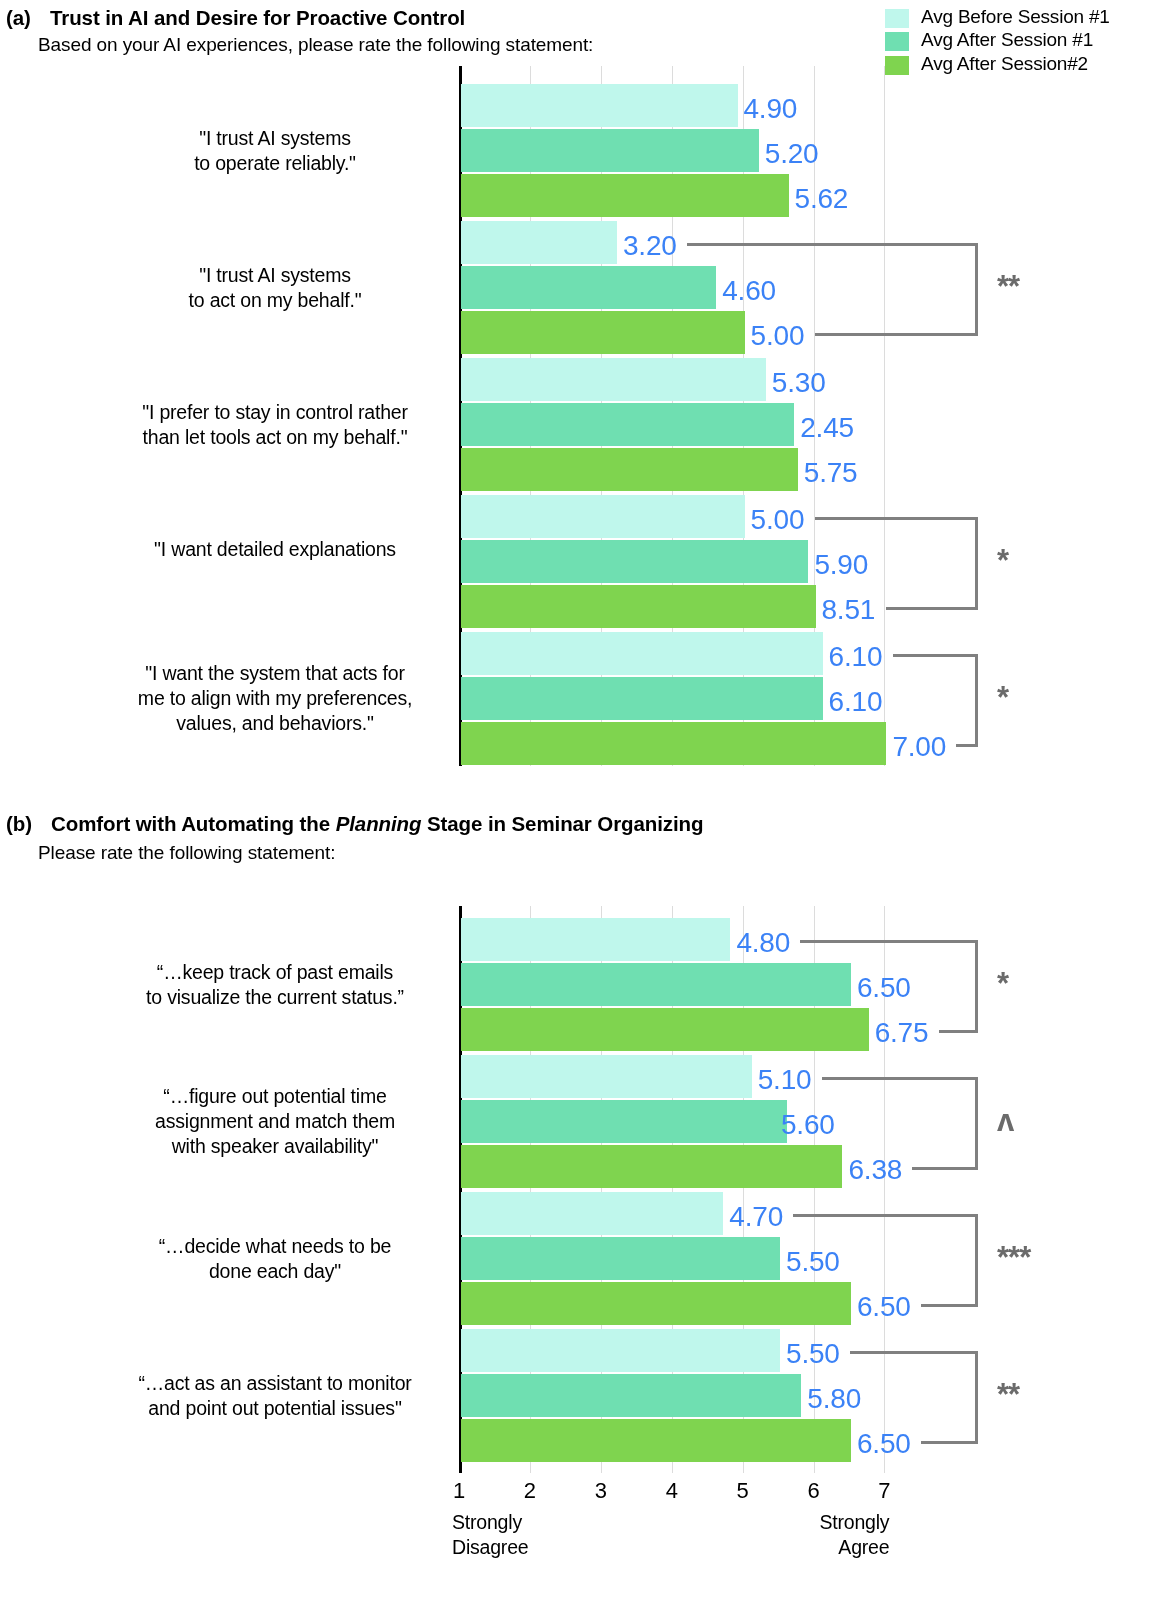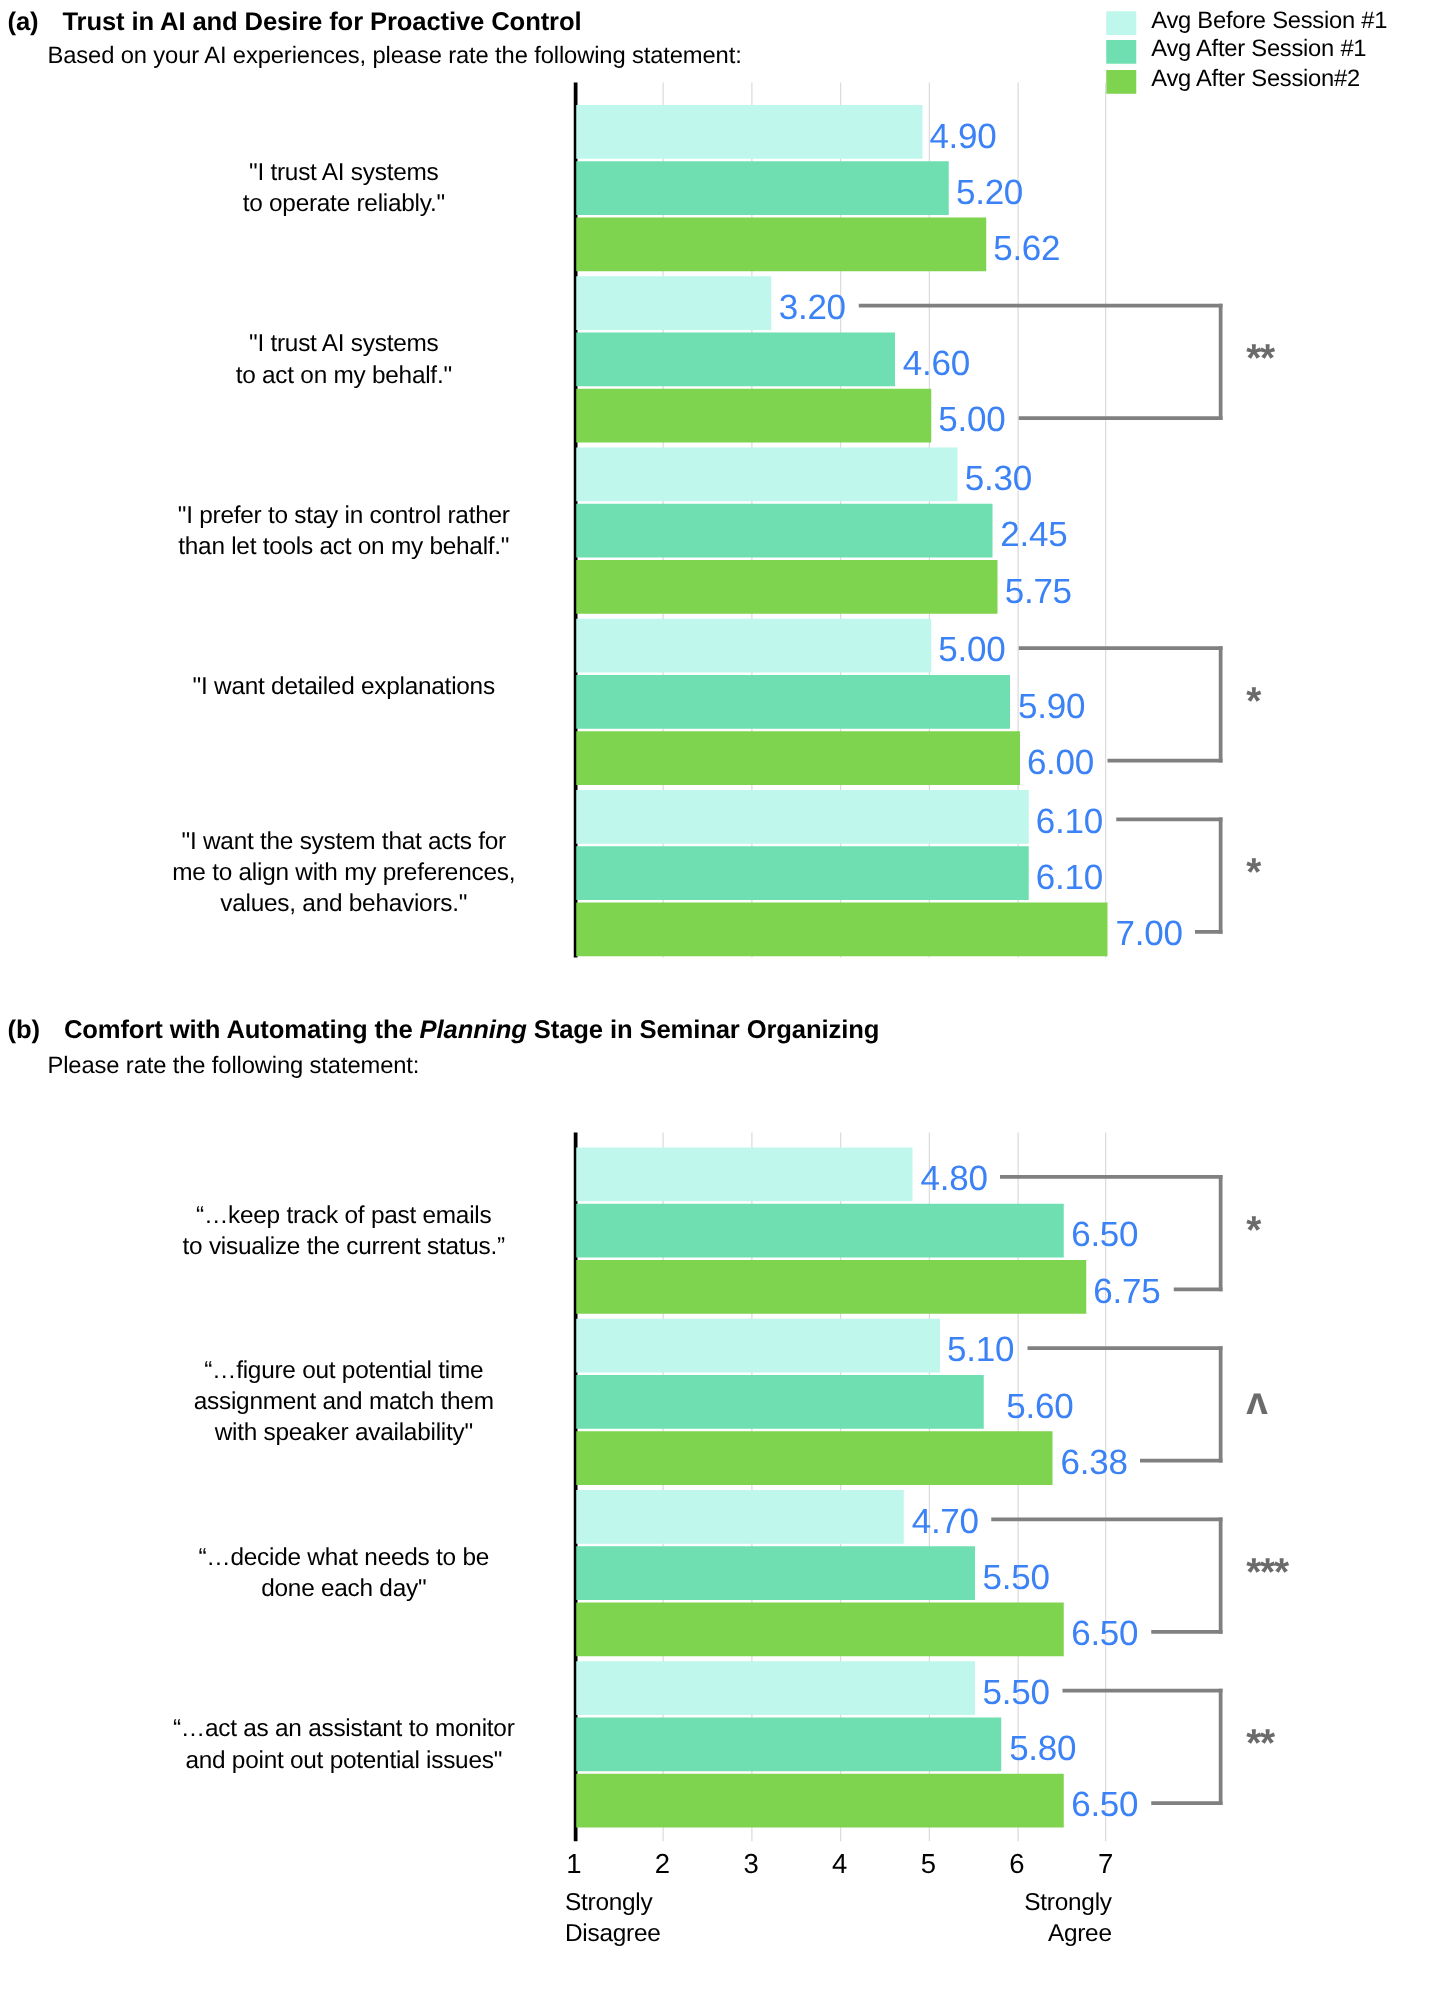--- a/index.html
+++ b/index.html
@@ -188,21 +188,21 @@
       <div class="bar-value" style="left: 312.87px; top: 300.5px;">5.30</div>
       <div class="bar" style="top: 337px; width: 333.23px; height: 43px; background: rgb(111, 223, 177);"></div>
       <div class="bar-value" style="left: 341.23px; top: 345.5px;">2.45</div>
       <div class="bar" style="top: 382px; width: 336.775px; height: 43px; background: rgb(127, 212, 79);"></div>
       <div class="bar-value" style="left: 344.775px; top: 390.5px;">5.75</div>
       <div class="bar" style="top: 429px; width: 283.6px; height: 43px; background: rgb(191, 247, 236);"></div>
       <div class="bar-value" style="left: 291.6px; top: 437.5px;">5.00</div>
       <div class="bar" style="top: 474px; width: 347.41px; height: 43px; background: rgb(111, 223, 177);"></div>
       <div class="bar-value" style="left: 355.41px; top: 482.5px;">5.90</div>
       <div class="bar" style="top: 519px; width: 354.5px; height: 43px; background: rgb(127, 212, 79);"></div>
-      <div class="bar-value" style="left: 362.5px; top: 527.5px;">6.00</div>
+      <div class="bar-value" style="left: 362.5px; top: 527.5px;">8.51</div>
       <div class="bar" style="top: 566px; width: 361.59px; height: 43px; background: rgb(191, 247, 236);"></div>
       <div class="bar-value" style="left: 369.59px; top: 574.5px;">6.10</div>
       <div class="bar" style="top: 611px; width: 361.59px; height: 43px; background: rgb(111, 223, 177);"></div>
       <div class="bar-value" style="left: 369.59px; top: 619.5px;">6.10</div>
       <div class="bar" style="top: 656px; width: 425.4px; height: 43px; background: rgb(127, 212, 79);"></div>
       <div class="bar-value" style="left: 433.4px; top: 664.5px;">7.00</div>
     </div>
   <div id="cats-a">
       <div class="cat-label" style="left: 110px; width: 330px; top: 125.5px;">
         <div>"I trust AI systems</div>
@@ -250,21 +250,21 @@
       <div class="gridline" style="left: 425.4px; height: 567px;"></div>
       <div class="bar" style="top: 12px; width: 269.42px; height: 43px; background: rgb(191, 247, 236);"></div>
       <div class="bar-value" style="left: 277.42px; top: 20.5px;">4.80</div>
       <div class="bar" style="top: 57px; width: 389.95px; height: 43px; background: rgb(111, 223, 177);"></div>
       <div class="bar-value" style="left: 397.95px; top: 65.5px;">6.50</div>
       <div class="bar" style="top: 102px; width: 407.675px; height: 43px; background: rgb(127, 212, 79);"></div>
       <div class="bar-value" style="left: 415.675px; top: 110.5px;">6.75</div>
       <div class="bar" style="top: 149px; width: 290.69px; height: 43px; background: rgb(191, 247, 236);"></div>
       <div class="bar-value" style="left: 298.69px; top: 157.5px;">5.10</div>
       <div class="bar" style="top: 194px; width: 326.14px; height: 43px; background: rgb(111, 223, 177);"></div>
-      <div class="bar-value" style="left: 346px; top: 202.5px;">5.60</div>
+      <div class="bar-value" style="left: 322px; top: 202.5px;">5.60</div>
       <div class="bar" style="top: 239px; width: 381.442px; height: 43px; background: rgb(127, 212, 79);"></div>
       <div class="bar-value" style="left: 389.442px; top: 247.5px;">6.38</div>
       <div class="bar" style="top: 286px; width: 262.33px; height: 43px; background: rgb(191, 247, 236);"></div>
       <div class="bar-value" style="left: 270.33px; top: 294.5px;">4.70</div>
       <div class="bar" style="top: 331px; width: 319.05px; height: 43px; background: rgb(111, 223, 177);"></div>
       <div class="bar-value" style="left: 327.05px; top: 339.5px;">5.50</div>
       <div class="bar" style="top: 376px; width: 389.95px; height: 43px; background: rgb(127, 212, 79);"></div>
       <div class="bar-value" style="left: 397.95px; top: 384.5px;">6.50</div>
       <div class="bar" style="top: 423px; width: 319.05px; height: 43px; background: rgb(191, 247, 236);"></div>
       <div class="bar-value" style="left: 327.05px; top: 431.5px;">5.50</div>

